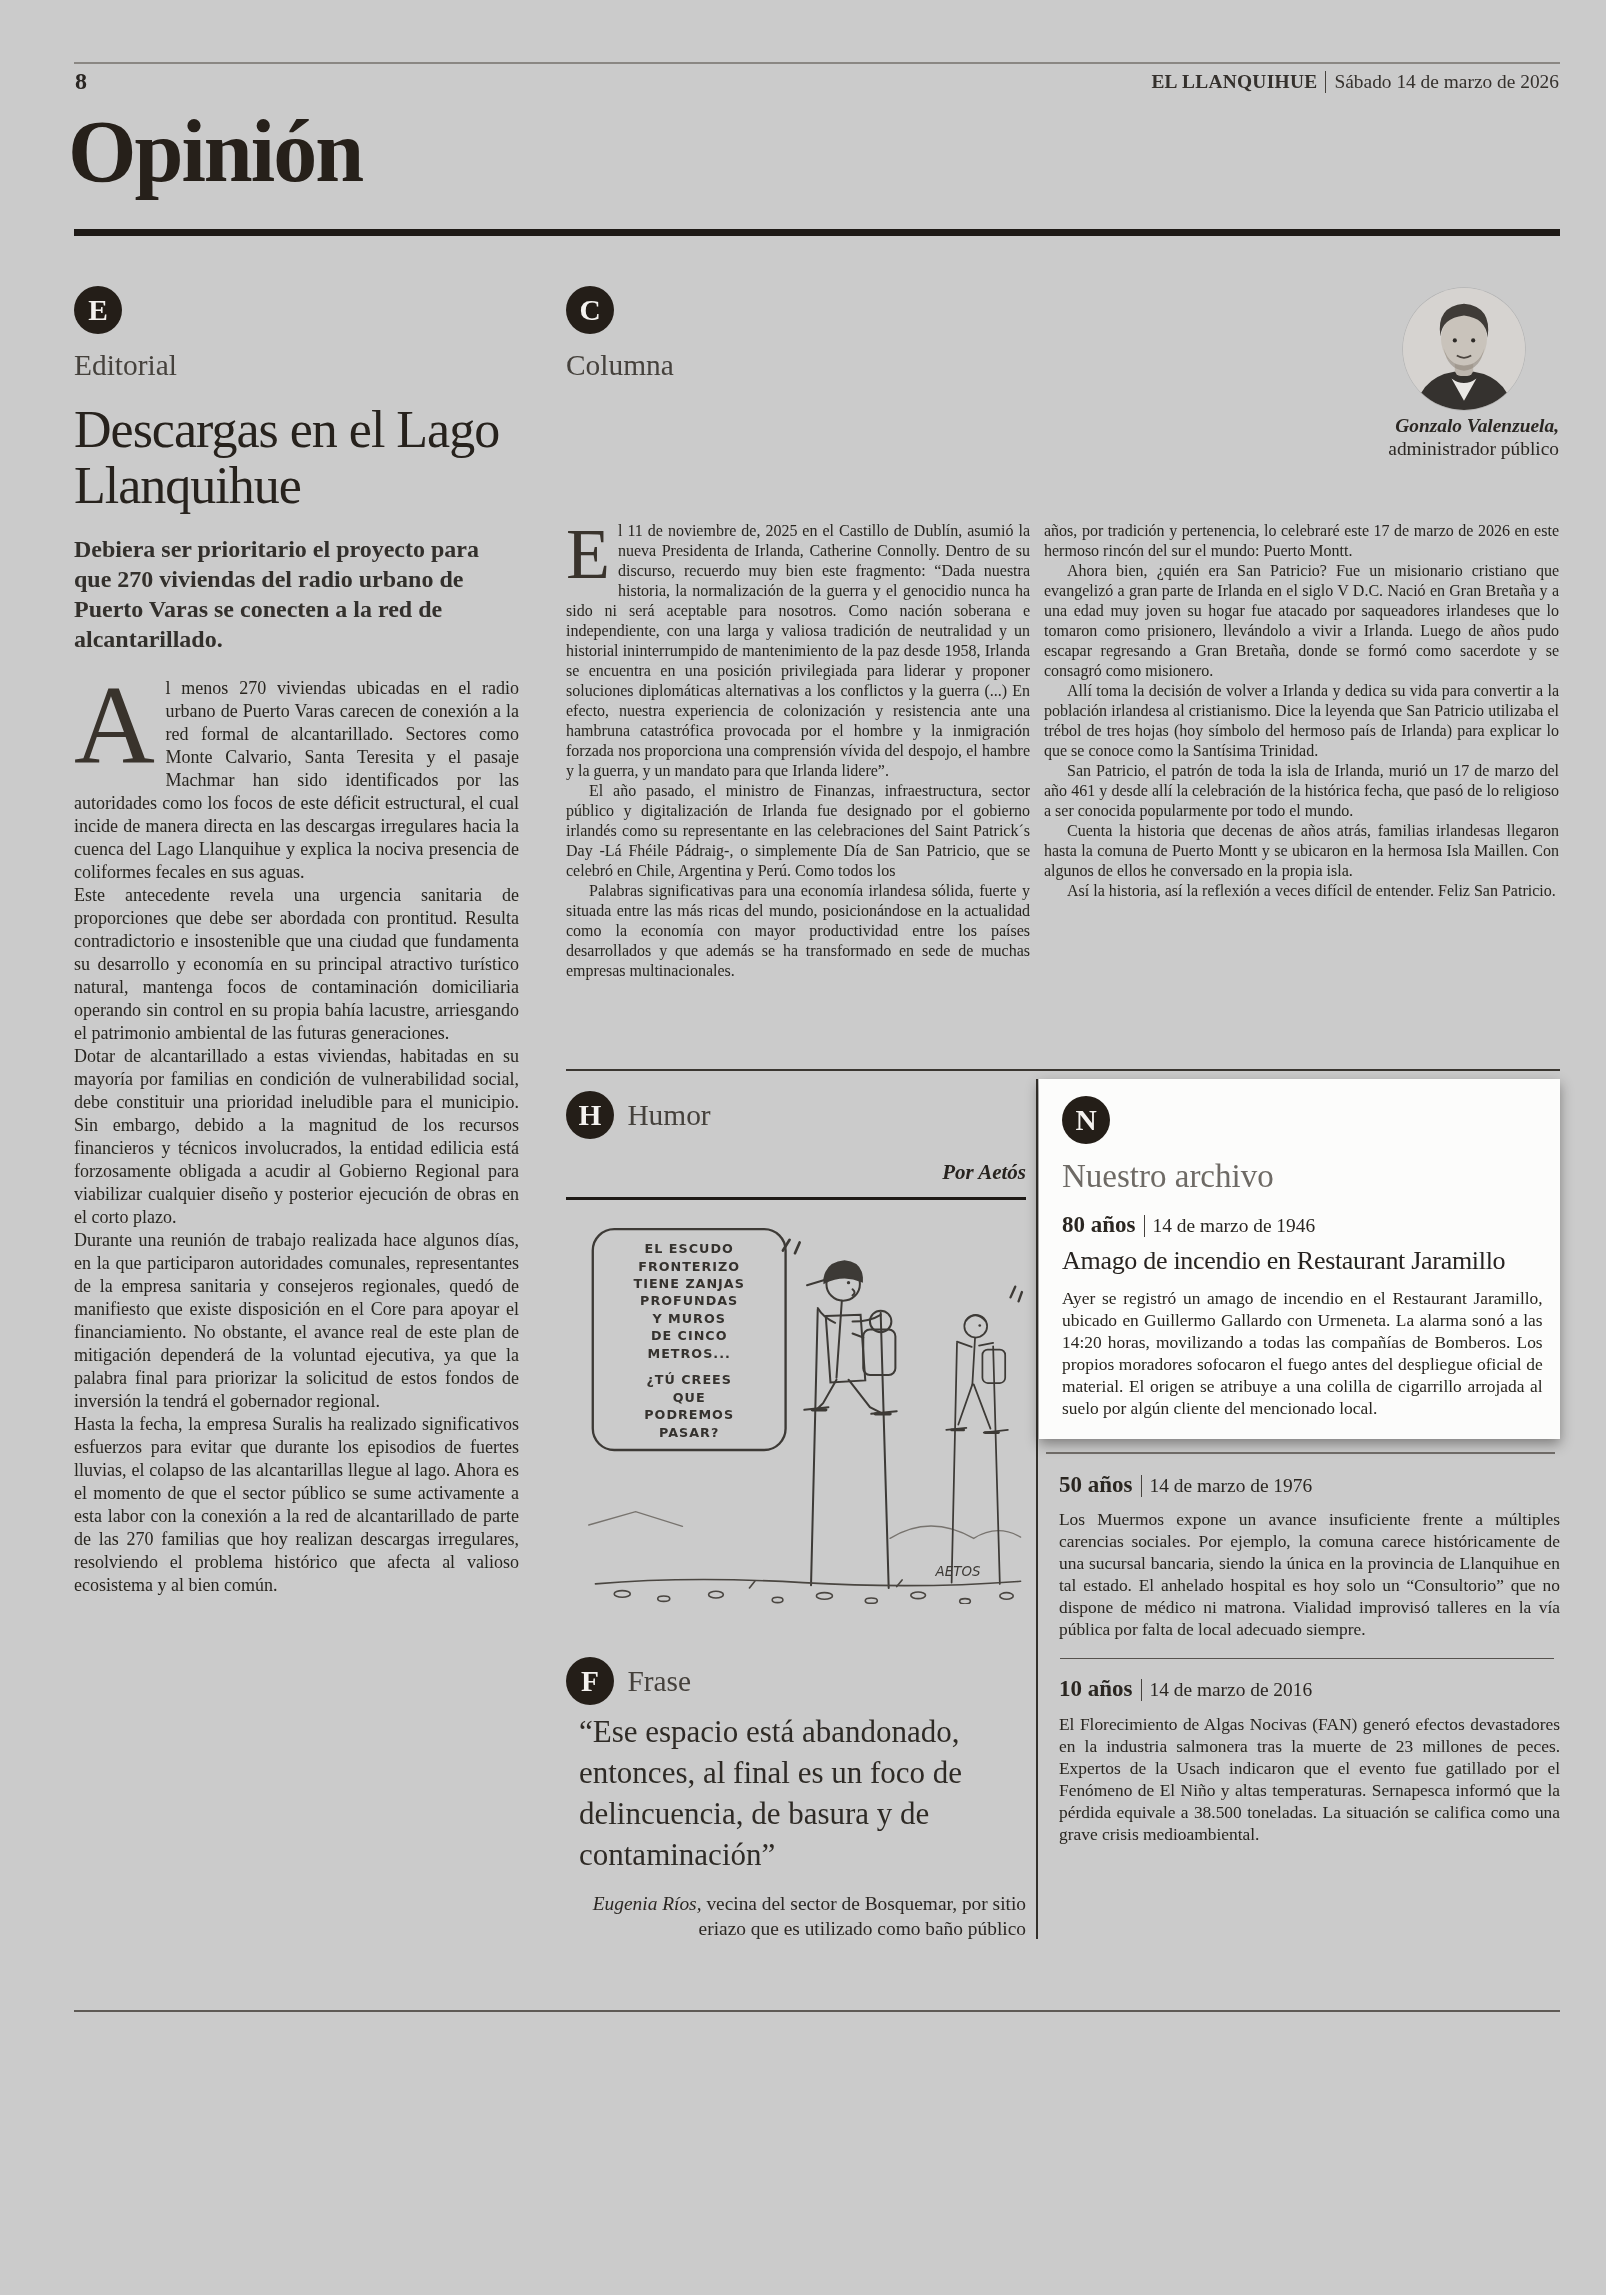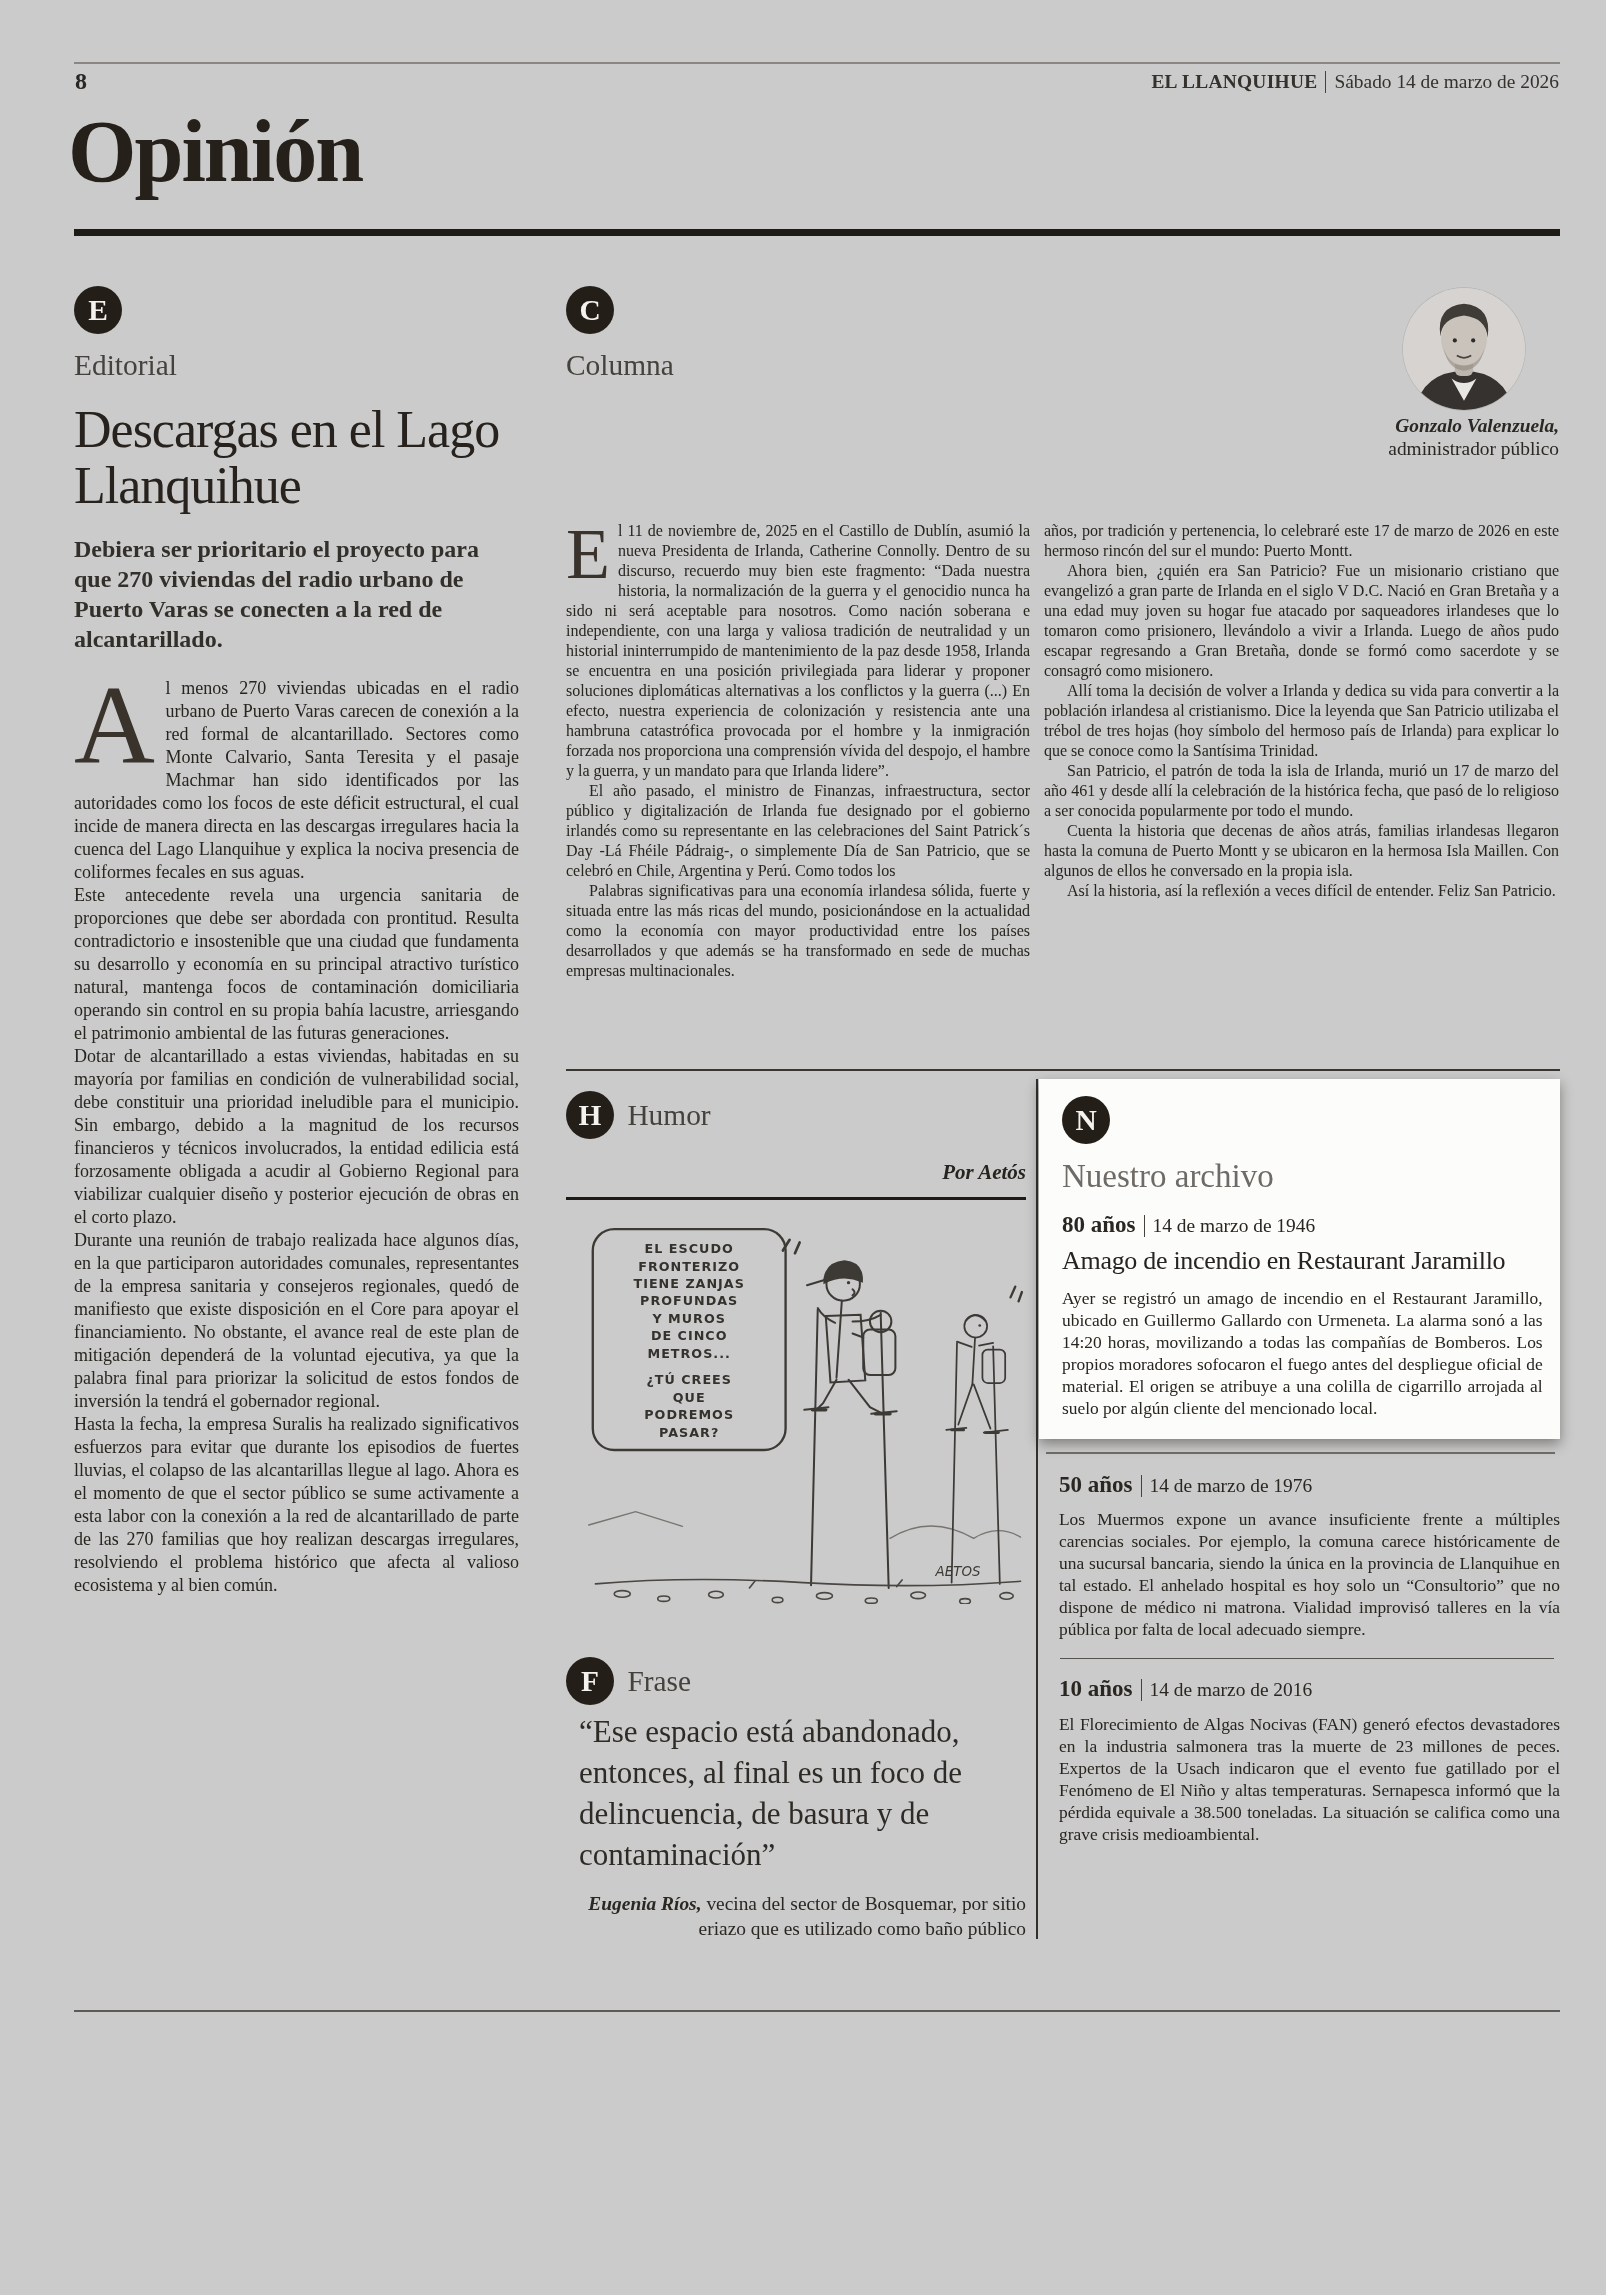--- a/index.html
+++ b/index.html
@@ -52,21 +52,21 @@
   .humor-rule{left:566px;top:1069px;width:994px;height:2px;background:#3a3631;}
   .humor-head{left:566px;top:1091px;}
   .humor-byline{left:566px;top:1160px;width:460px;text-align:right;
                 font-size:21px;font-weight:700;font-style:italic;color:#27231f;}
   .humor-thick{left:566px;top:1197px;width:460px;height:3.3px;}
   .cartoon{left:582px;top:1209px;}
   
   .frase-head{left:566px;top:1657px;}
   .frase-quote{left:540px;top:1711px;width:460px;font-size:31px;line-height:41px;color:#2e2a25;margin-left:39px;}
   .frase-attrib{left:566px;top:1891px;width:460px;text-align:right;font-size:19.4px;line-height:25px;color:#2b2723;}
-  .frase-attrib .attr-name{font-weight:700;font-style:italic;}
+  .frase-attrib .attr-name{font-weight:400;font-style:italic;}
   
   .vert-divider{left:1036px;top:1079px;width:2px;height:860px;background:#33302b;}
   .archive-region{left:1039px;top:1079px;width:521px;}
   .archive-box{background:#fcfcfb;box-shadow:0 4.7px 12px rgba(25,22,18,.42);
                padding:17.4px 17.4px 20px 23px;box-sizing:border-box;width:521px;}
   .archive-title{margin-top:13.4px;font-size:33px;color:#6e6a65;}
   .entry-meta{margin-top:17.4px;display:flex;align-items:baseline;font-size:19.4px;color:#2a2621;}
   .entry-meta .age{font-weight:700;font-size:23px;}
   .entry-meta .date{border-left:1.3px solid #45413c;padding-left:8px;margin-left:8px;}
   .entry-headline{margin-top:8px;font-size:26px;letter-spacing:-0.3px;color:#272320;}

